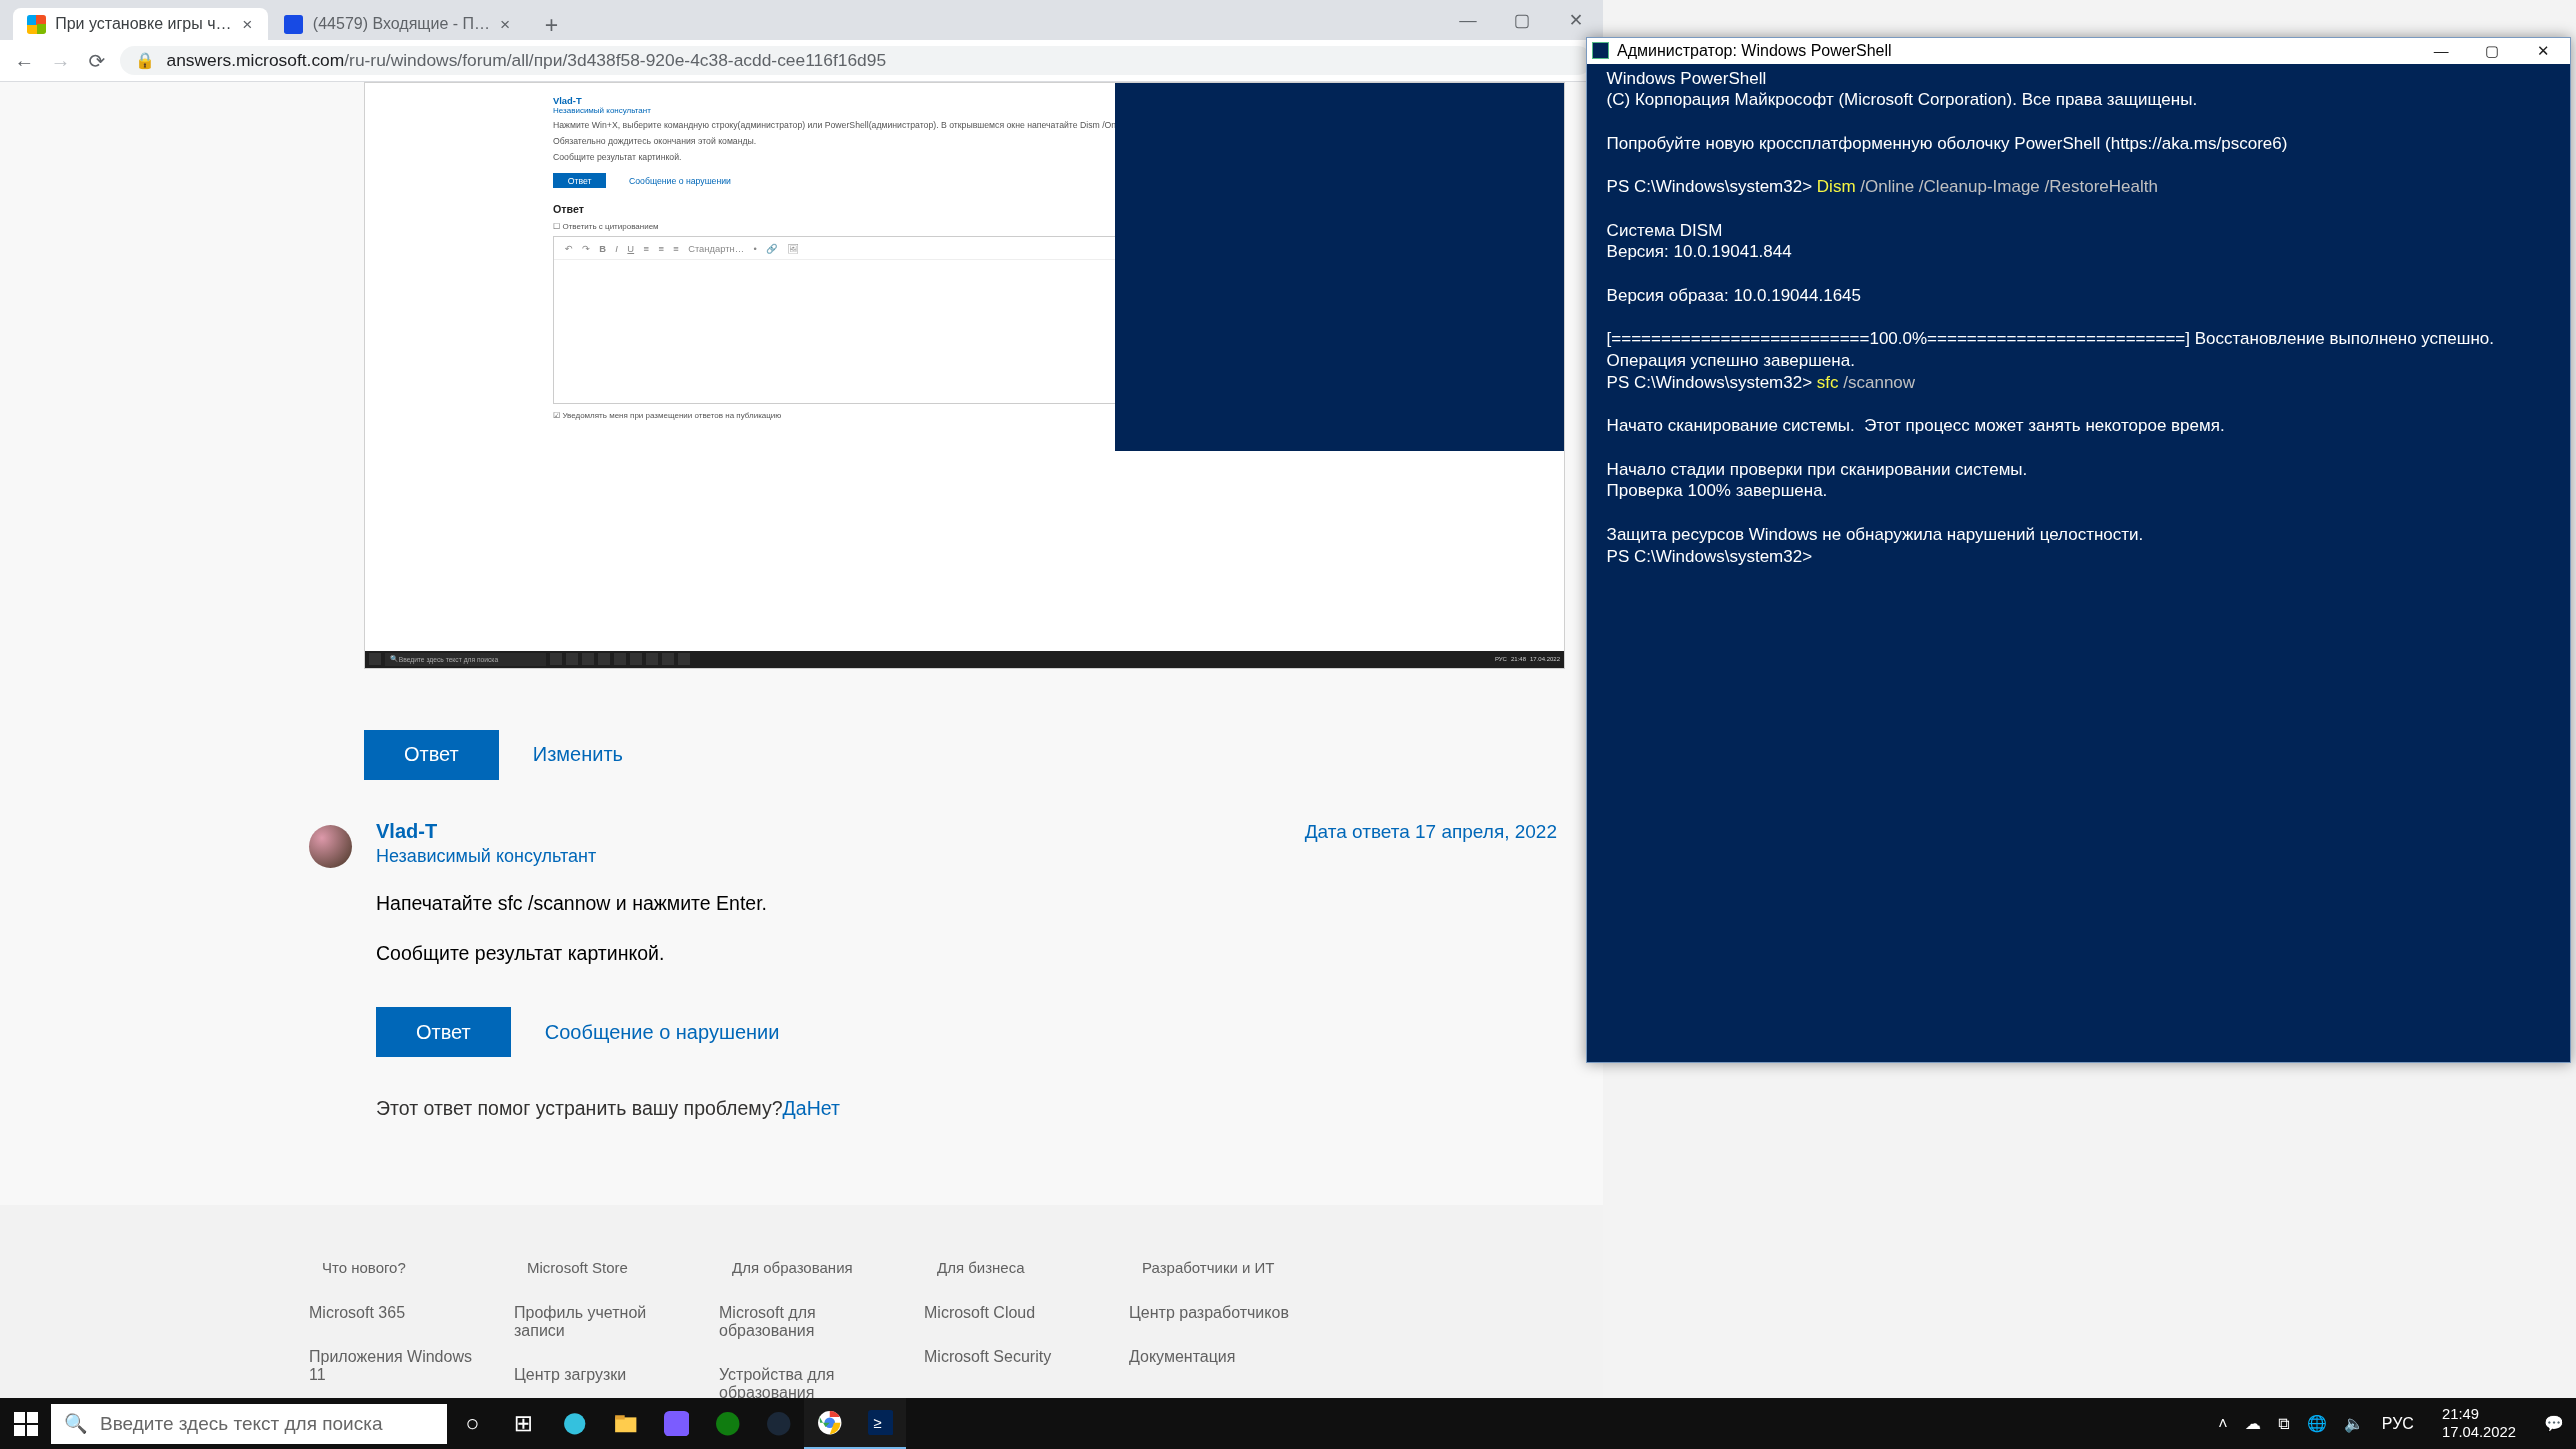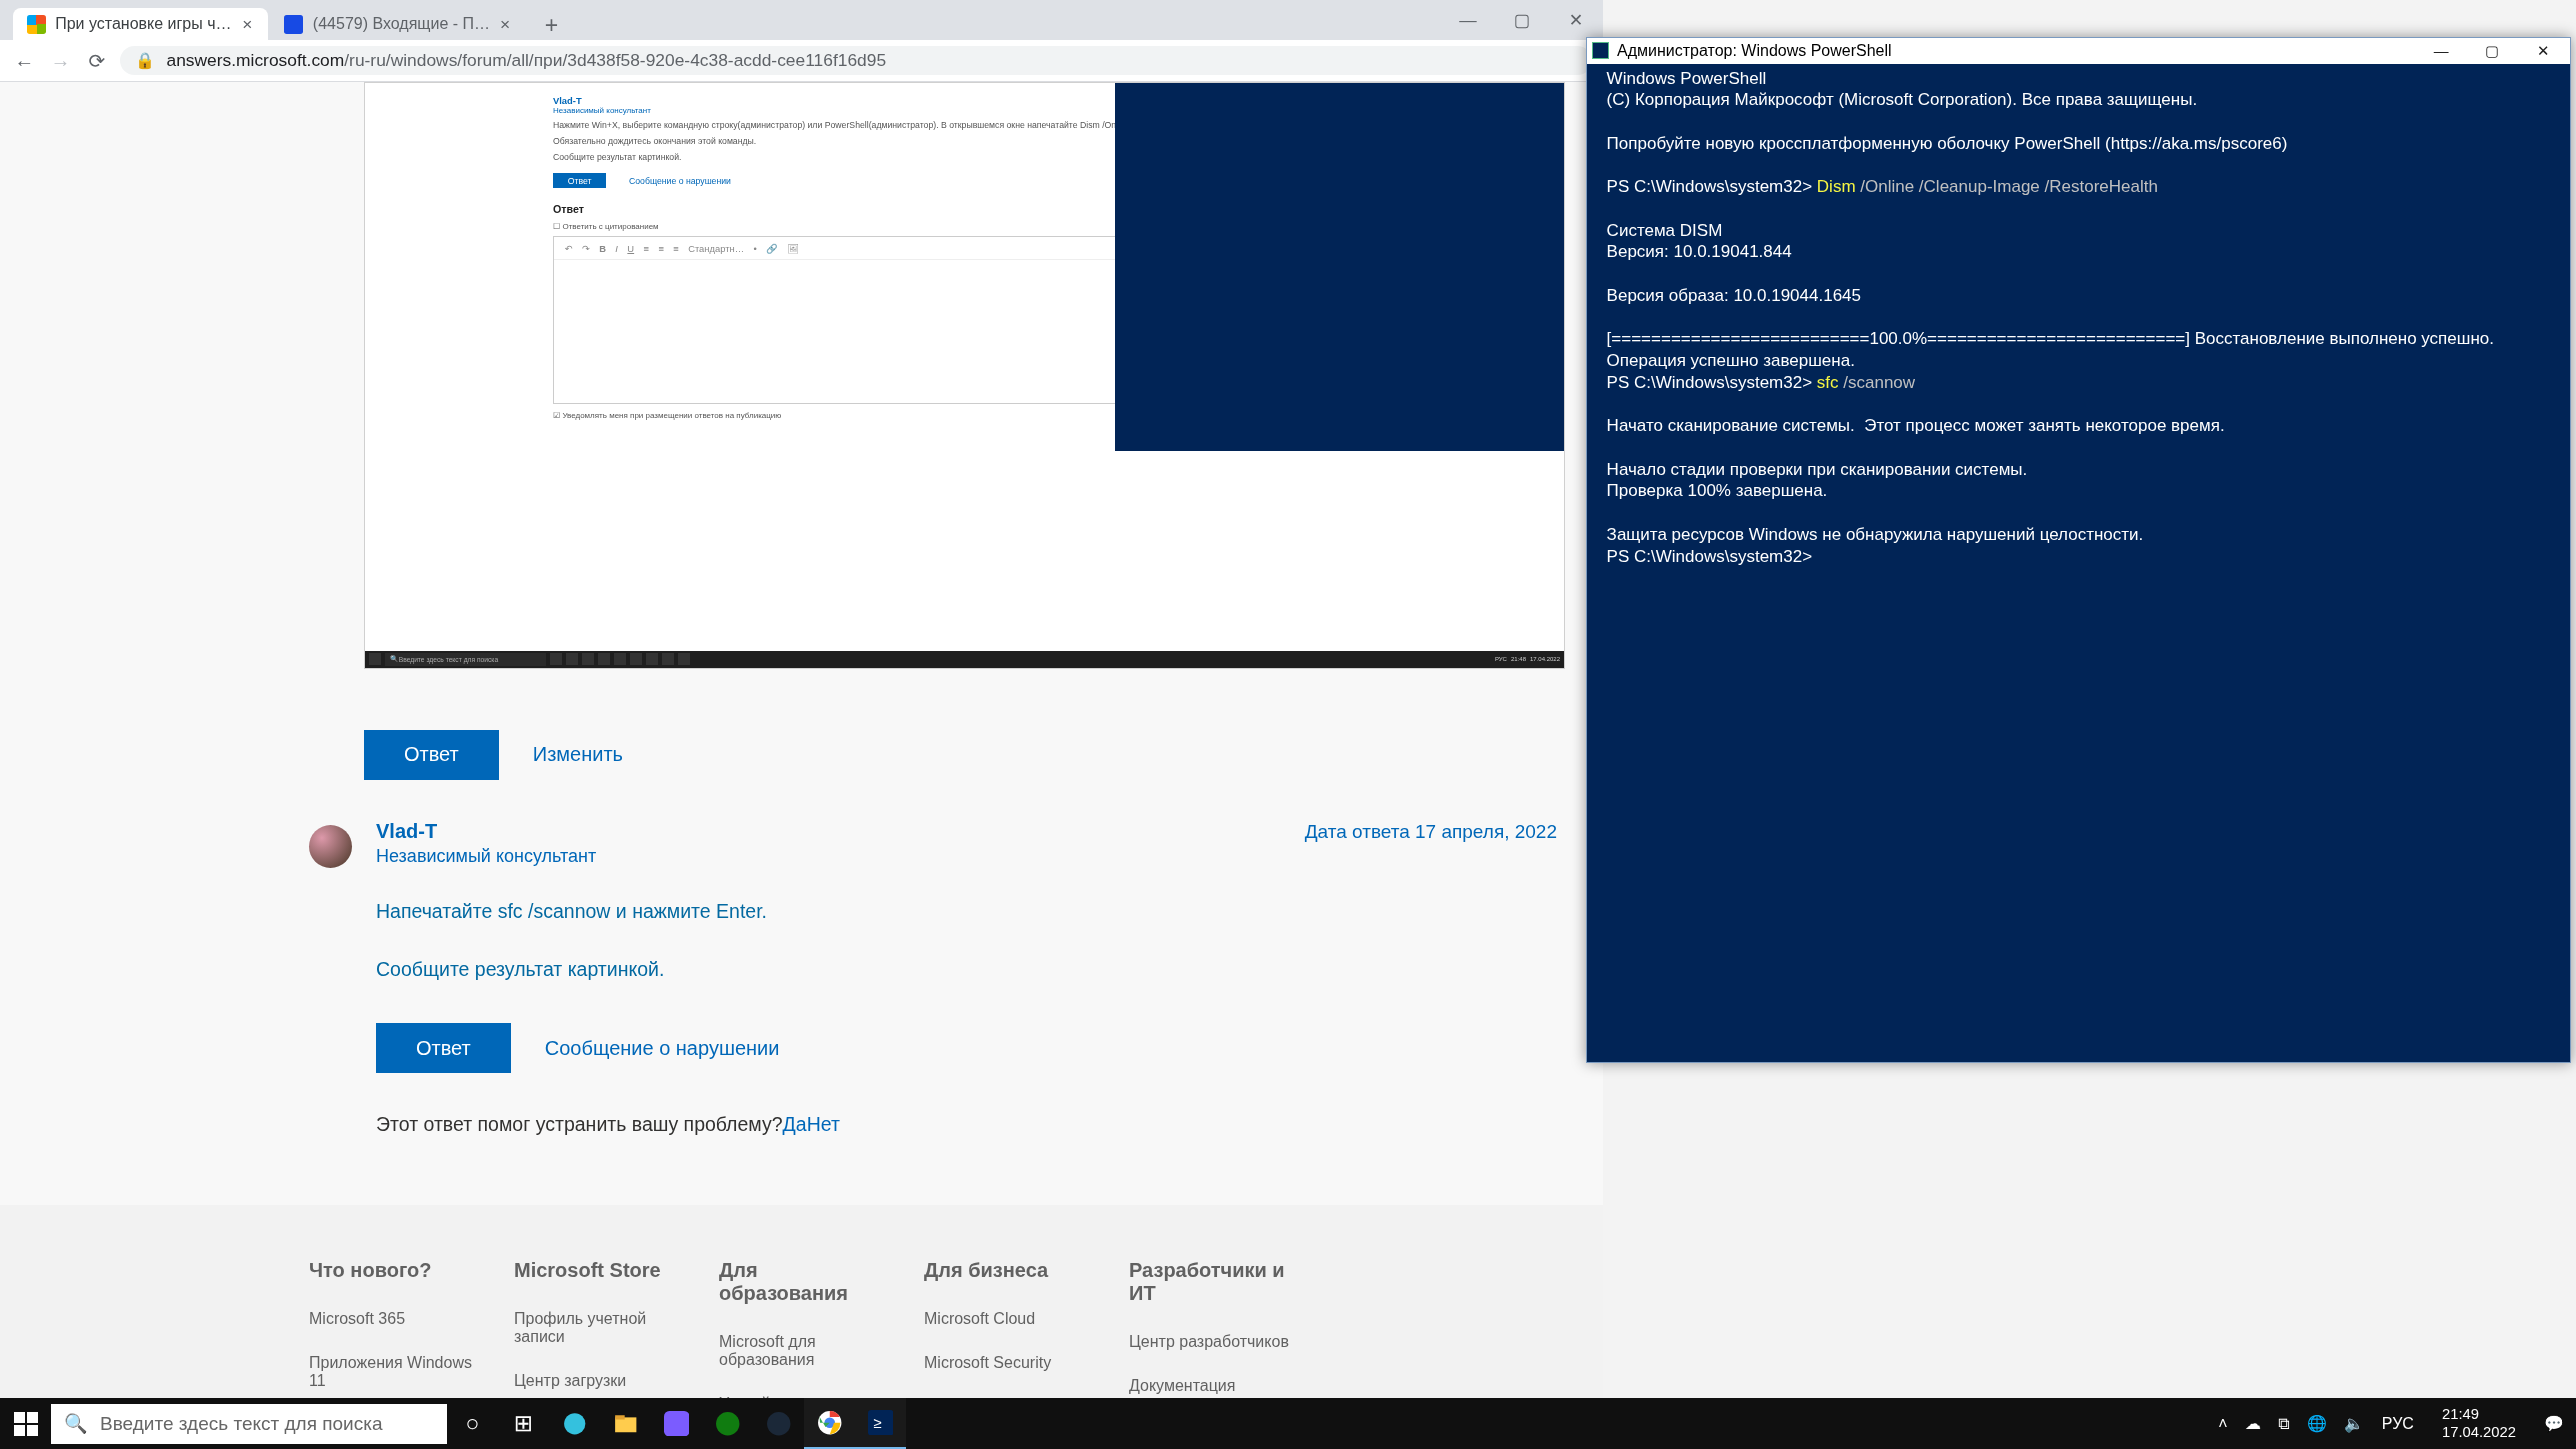--- a/index.html
+++ b/index.html
@@ -66,30 +66,30 @@
 .linkbtn { color:#0067b8; font-size:20px; text-decoration:none; }
 
 
 .post { position:absolute; left:309px; top:738px; width:1248px; }
 .post .avatar { width:43px; height:43px; border-radius:50%; background:radial-gradient(circle at 30% 30%,#d9a,#432); position:absolute; left:0; top:5.4px; }
 .post .content { margin-left:67px; }
 .post .hdr { display:flex; justify-content:space-between; align-items:baseline; }
 .post .author { color:#0067b8; font-size:20px; font-weight:600; }
 .post .date { color:#0067b8; font-size:19px; }
 .post .role { color:#0067b8; font-size:18px; margin-top:2.7px; }
-.post p { font-size:19.5px; color:#0369a1; margin-top:31px; line-height:1.4; }
+.post p { font-size:19.5px; color:#000000; margin-top:23px; line-height:1.4; }
 .post .row2 { display:flex; gap:34px; align-items:center; margin-top:40px; }
 .feedback { margin-top:40px; font-size:19.5px; color:#323130; display:flex; align-items:center; }
 .feedback .q { color:#323130; }
 .feedback .yn { color:#0067b8; }
 
 
 .footer { position:absolute; left:0; right:0; bottom:0; top:1123px; background:#f2f2f2; padding:54px 309px 0; display:flex; gap:40px; }
 .fcol { flex:1; }
-.fcol h4 { font-size:20px; color:#616161; font-weight:700; margin-bottom:28px; }
+.fcol h4 { font-size:15px; color:#616161; font-weight:400; margin-bottom:28px;margin-left:13px; }
 .fcol a { display:block; font-size:16px; color:#616161; text-decoration:none; margin-bottom:25.5px; }
 
 
 #ps { position:absolute; right:5.4px; top:37px; width:985px; height:1026px; background:#012456; border:0.7px solid #7a9ac0; box-shadow:0 0 13.4px rgba(0,0,0,.4); display:flex; flex-direction:column; }
 #ps .title { height:25.5px; background:#fff; display:flex; align-items:center; padding:0 5px; font-size:16px; color:#000; gap:8px; }
 #ps .title .psico { width:17.4px; height:17.4px; background:#012456; border:0.7px solid #5b8; display:inline-block; }
 #ps .title .spacer { flex:1; }
 #ps .title .wb { width:43px; text-align:center; color:#222; font-size:14.8px; }
 #ps .term { flex:1; padding:4px 20px; font-family:Consolas,"Lucida Console",monospace; font-size:17px; line-height:1.22; color:#eee; white-space:pre; overflow:hidden;border-radius:27px; }
 .c-yellow { color:#f5f543; }

